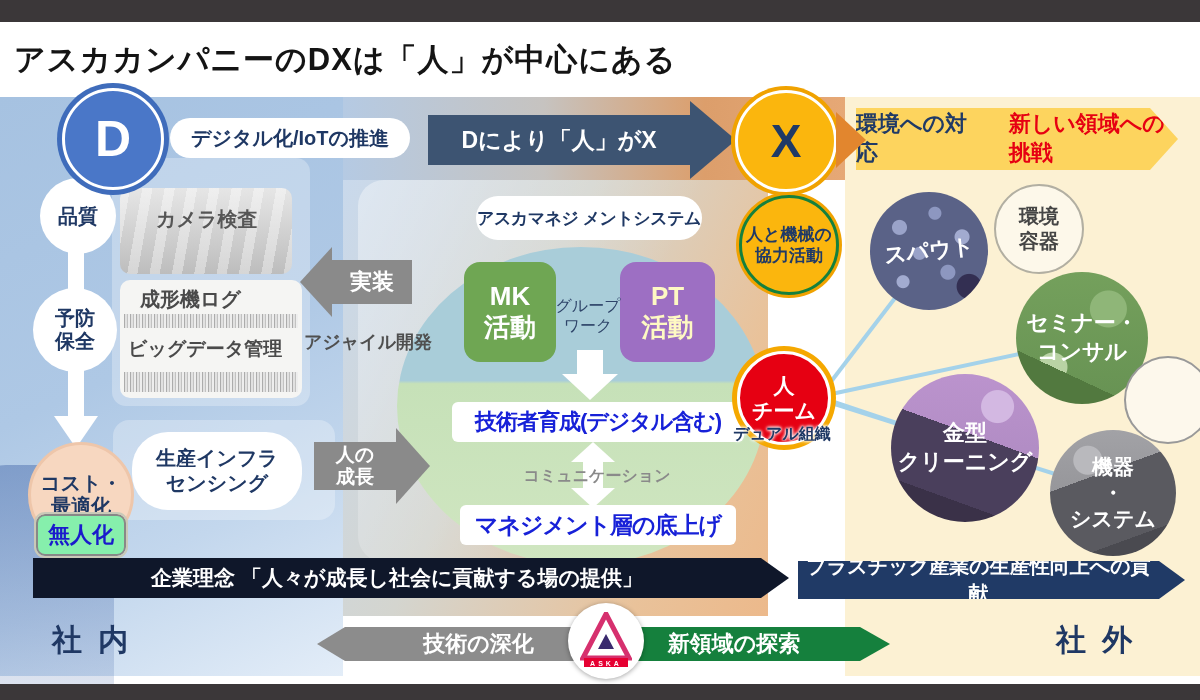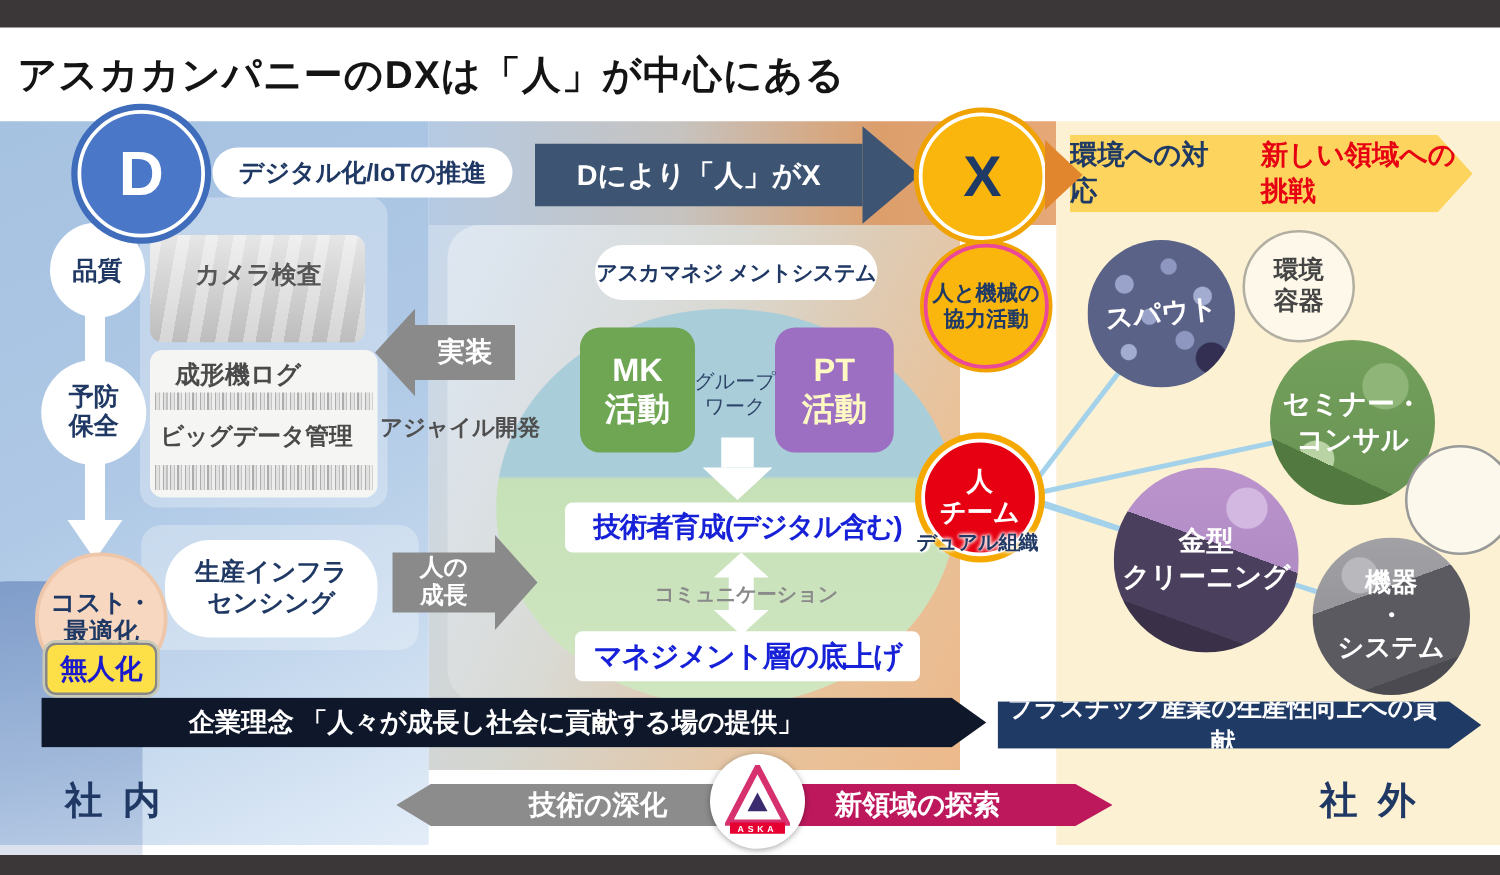--- a/index.html
+++ b/index.html
@@ -50,21 +50,21 @@
   .img-camera span{position:absolute;left:36px;top:18px;color:#565656;font-size:20px;font-weight:bold;}
   .img-logs{left:120px;top:280px;width:182px;height:118px;border-radius:10px;background:#f5f5f3;
     overflow:hidden;z-index:2;}
   .noise{position:absolute;left:4px;width:174px;
     background:repeating-linear-gradient(90deg,#9a9a9a 0 1px,#dcdcdc 1px 3px,#b5b5b5 3px 4px,#ececec 4px 6px);
     opacity:.8;}
   .img-logs .lab{position:absolute;color:#4a4a4a;font-weight:bold;font-size:20px;z-index:1;}
   .c-cost{left:28px;top:442px;width:100px;height:100px;border-radius:50%;
     background:#f7d7c0;border:3px solid #eec6aa;color:#1f3864;font-size:20px;font-weight:bold;
     line-height:1.15;z-index:2;}
-  .badge-unmanned{left:36px;top:514px;width:86px;height:38px;background:#fde047;border:2px solid #888;
+  .badge-unmanned{left:36px;top:514px;width:86px;height:38px;background:#86efac;border:2px solid #888;
     outline:2px solid #c9c9b8;border-radius:9px;color:#1a1acc;font-size:22px;font-weight:bold;z-index:3;}
   .panel-sensing{left:113px;top:420px;width:222px;height:100px;border-radius:16px;
     background:rgba(255,255,255,.28);}
   .pill-sensing{left:132px;top:432px;width:170px;height:78px;background:#fff;border-radius:36px;
     color:#1f3864;font-size:20px;font-weight:bold;line-height:1.25;z-index:2;}
   .zone-in{left:52px;top:620px;color:#1f3864;font-size:30px;font-weight:bold;letter-spacing:4px;z-index:2;}
 
   
   .arrow-impl{left:300px;top:247px;width:112px;height:70px;z-index:2;}
   .arrow-impl .head{position:absolute;left:0;top:0;width:0;height:0;
@@ -112,21 +112,21 @@
     text-align:center;z-index:3;}
   .box-mgmt{left:460px;top:505px;width:276px;height:40px;background:#fff;border-radius:6px;
     color:#1721d8;font-size:23px;font-weight:bold;letter-spacing:-1px;z-index:2;}
 
   
   .x-circle{left:735px;top:90px;width:96px;height:96px;border-radius:50%;background:#fbb60d;
     border:3px solid #fff;box-shadow:0 0 0 4px #f0a200;color:#203a66;font-size:46px;font-weight:bold;z-index:3;}
   .x-tip{left:836px;top:112px;width:0;height:0;border-top:28px solid transparent;
     border-bottom:28px solid transparent;border-left:30px solid #e2862e;z-index:3;}
   .c-coop{left:739px;top:195px;width:94px;height:94px;border-radius:50%;background:#fbb60d;
-    border:3px solid #ec4899;box-shadow:0 0 0 3px #f0a200;color:#203a66;font-size:17px;font-weight:bold;
+    border:3px solid #15803d;box-shadow:0 0 0 3px #f0a200;color:#203a66;font-size:17px;font-weight:bold;
     line-height:1.25;z-index:3;}
   .c-team{left:737px;top:351px;width:88px;height:88px;border-radius:50%;background:#e60012;
     border:3px solid #fff;box-shadow:0 0 0 5px #f5a800;color:#fff;font-size:21px;font-weight:bold;
     line-height:1.2;z-index:3;}
   .label-dual{left:722px;top:424px;width:120px;color:#1f3864;font-size:16px;font-weight:bold;
     text-align:center;z-index:4;text-shadow:0 0 3px #fff,0 0 3px #fff,0 0 4px #fff;}
 
   
   .banner-env{left:856px;top:108px;width:322px;height:62px;background:#fdd45e;
     clip-path:polygon(0 0,calc(100% - 28px) 0,100% 50%,calc(100% - 28px) 100%,0 100%);
@@ -168,21 +168,21 @@
   
   .band-philosophy{left:33px;top:558px;width:756px;height:40px;background:#0f172a;z-index:2;
     clip-path:polygon(0 0,calc(100% - 28px) 0,100% 50%,calc(100% - 28px) 100%,0 100%);
     color:#fff;font-size:21px;font-weight:bold;padding-right:28px;box-sizing:border-box;}
   .band-contrib{left:798px;top:561px;width:387px;height:38px;background:#203a66;z-index:2;
     clip-path:polygon(0 0,calc(100% - 26px) 0,100% 50%,calc(100% - 26px) 100%,0 100%);
     color:#fff;font-size:20px;font-weight:bold;padding-right:26px;box-sizing:border-box;}
   .band-deepen{left:317px;top:627px;width:295px;height:34px;background:#8c8c8c;z-index:2;
     clip-path:polygon(28px 0,100% 0,100% 100%,28px 100%,0 50%);
     color:#fff;font-size:22px;font-weight:bold;padding-left:28px;box-sizing:border-box;}
-  .band-explore{left:608px;top:627px;width:282px;height:34px;background:#be185d;z-index:2;
+  .band-explore{left:608px;top:627px;width:282px;height:34px;background:#15803d;z-index:2;
     clip-path:polygon(0 0,calc(100% - 30px) 0,100% 50%,calc(100% - 30px) 100%,0 100%);
     color:#fff;font-size:22px;font-weight:bold;padding-right:30px;box-sizing:border-box;}
   .logo-circle{left:568px;top:603px;width:76px;height:76px;border-radius:50%;background:#fff;
     box-shadow:0 1px 5px rgba(0,0,0,.35);z-index:3;}
   .zone-out{left:1056px;top:620px;color:#1f3864;font-size:30px;font-weight:bold;letter-spacing:4px;z-index:2;}
 </style>
 </head>
 <body>
 
 <div id="stage">

